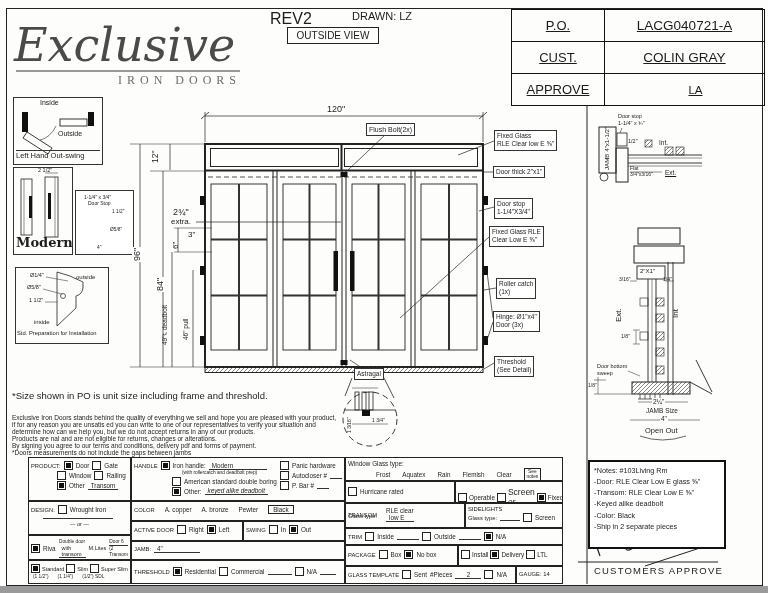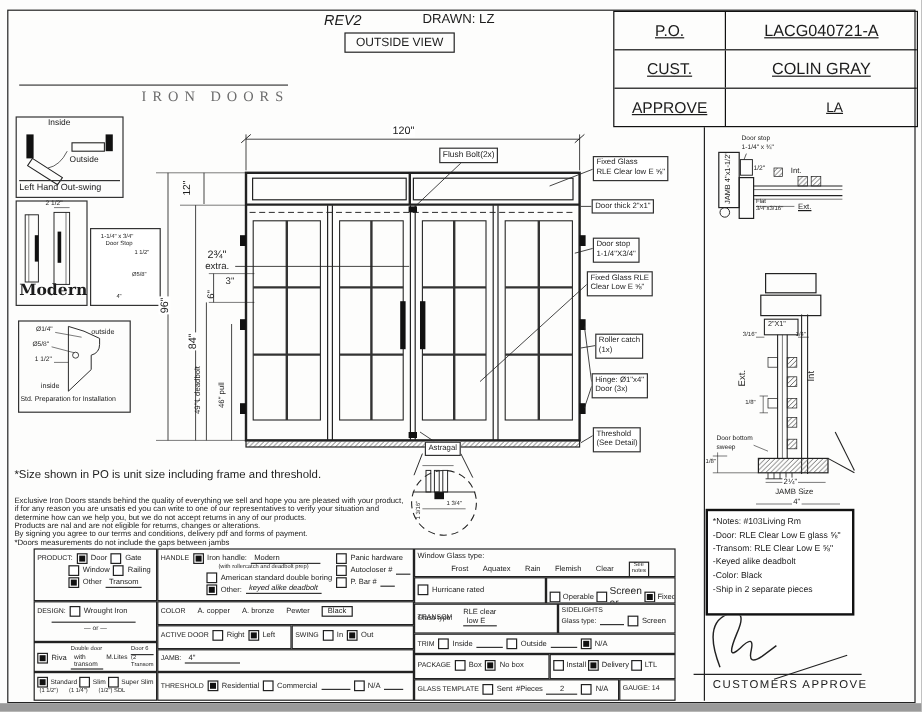--- a/index.html
+++ b/index.html
@@ -213,22 +213,23 @@
       <line x1="45" y1="302" x2="57" y2="302" stroke-width="0.5"></line>
 
       <path d="M600,556 q-14,-36 6,-44 q18,-6 8,16 q-10,24 3,12 q12,-12 9,2 q-3,13 9,5 l12,-9" stroke-width="1.2"></path>
       <line x1="645" y1="566" x2="706" y2="546" stroke-width="1"></line>
       <line x1="578" y1="562" x2="718" y2="562" stroke-width="1"></line>
 
       <line x1="16" y1="71" x2="240" y2="71" stroke="#777" stroke-width="1.5"></line>
     </g>
   </svg>
 
+  <div class="lbl" style="left:14px;top:18px;font-family:'DejaVu Serif',serif;font-style:italic;font-size:46px;color:#4a4a4a;">Exclusive</div>
   <div class="lbl" style="left:118px;top:73px;font-family:Liberation Serif, serif;font-size:12px;letter-spacing:5px;color:#6c6c6c;">IRON DOORS</div>
-  <div class="lbl" style="left:270px;top:10px;font-size:12px;font-style:italic;">REV2</div>
+  <div class="lbl" style="left:270px;top:10px;font-size:16px;">REV2</div>
   <div class="lbl" style="left:352px;top:10px;font-size:11px;">DRAWN: LZ</div>
   <div class="lbl" style="left:287px;top:27px;width:90px;height:15px;border:1.5px solid #222;font-size:10px;display:flex;align-items:center;justify-content:center;">OUTSIDE VIEW</div>
 
   <div class="otable">
     <div class="orow">
       <div class="ocell-l">P.O.</div>
       <div class="ocell-v">LACG040721-A</div>
     </div>
     <div class="orow">
       <div class="ocell-l">CUST.</div>
@@ -327,21 +328,21 @@
   <div class="lbl" style="left:597px;top:363px;font-size:5.5px;line-height:1.2;">
     <div>Door bottom</div>
     <div>sweep</div>
   </div>
   <div class="lbl" style="left:588px;top:382px;font-size:5px;">1/8"</div>
   <div class="lbl dim" style="left:652px;top:398px;font-size:6.5px;">2¼"</div>
   <div class="lbl" style="left:646px;top:407px;font-size:6.5px;">JAMB Size</div>
   <div class="lbl dim" style="left:660px;top:415px;font-size:6.5px;">4"</div>
   <div class="lbl" style="left:645px;top:426px;font-size:7.5px;">Open Out</div>
 
-  <div class="box" style="left:588px;top:424px;width:124px;height:89px;border:2px solid #111;background:#fff;padding:3px 4px;box-sizing:border-box;font-size:7.2px;line-height:1.55;">
+  <div class="box" style="left:588px;top:460px;width:138px;height:89px;border:2px solid #111;background:#fff;padding:3px 4px;box-sizing:border-box;font-size:7.2px;line-height:1.55;">
     <div>*Notes: #103Living Rm</div>
     <div>-Door: RLE Clear Low E glass ⅝"</div>
     <div>-Transom: RLE Clear Low E ⅝"</div>
     <div>-Keyed alike deadbolt</div>
     <div>-Color: Black</div>
     <div>-Ship in 2 separate pieces</div>
   </div>
   <div class="lbl" style="left:594px;top:565px;font-size:9.5px;letter-spacing:1.2px;">CUSTOMERS APPROVE</div>
 
   <div class="lbl" style="left:12px;top:390px;font-size:9.5px;">*Size shown in PO is unit size including frame and threshold.</div>

